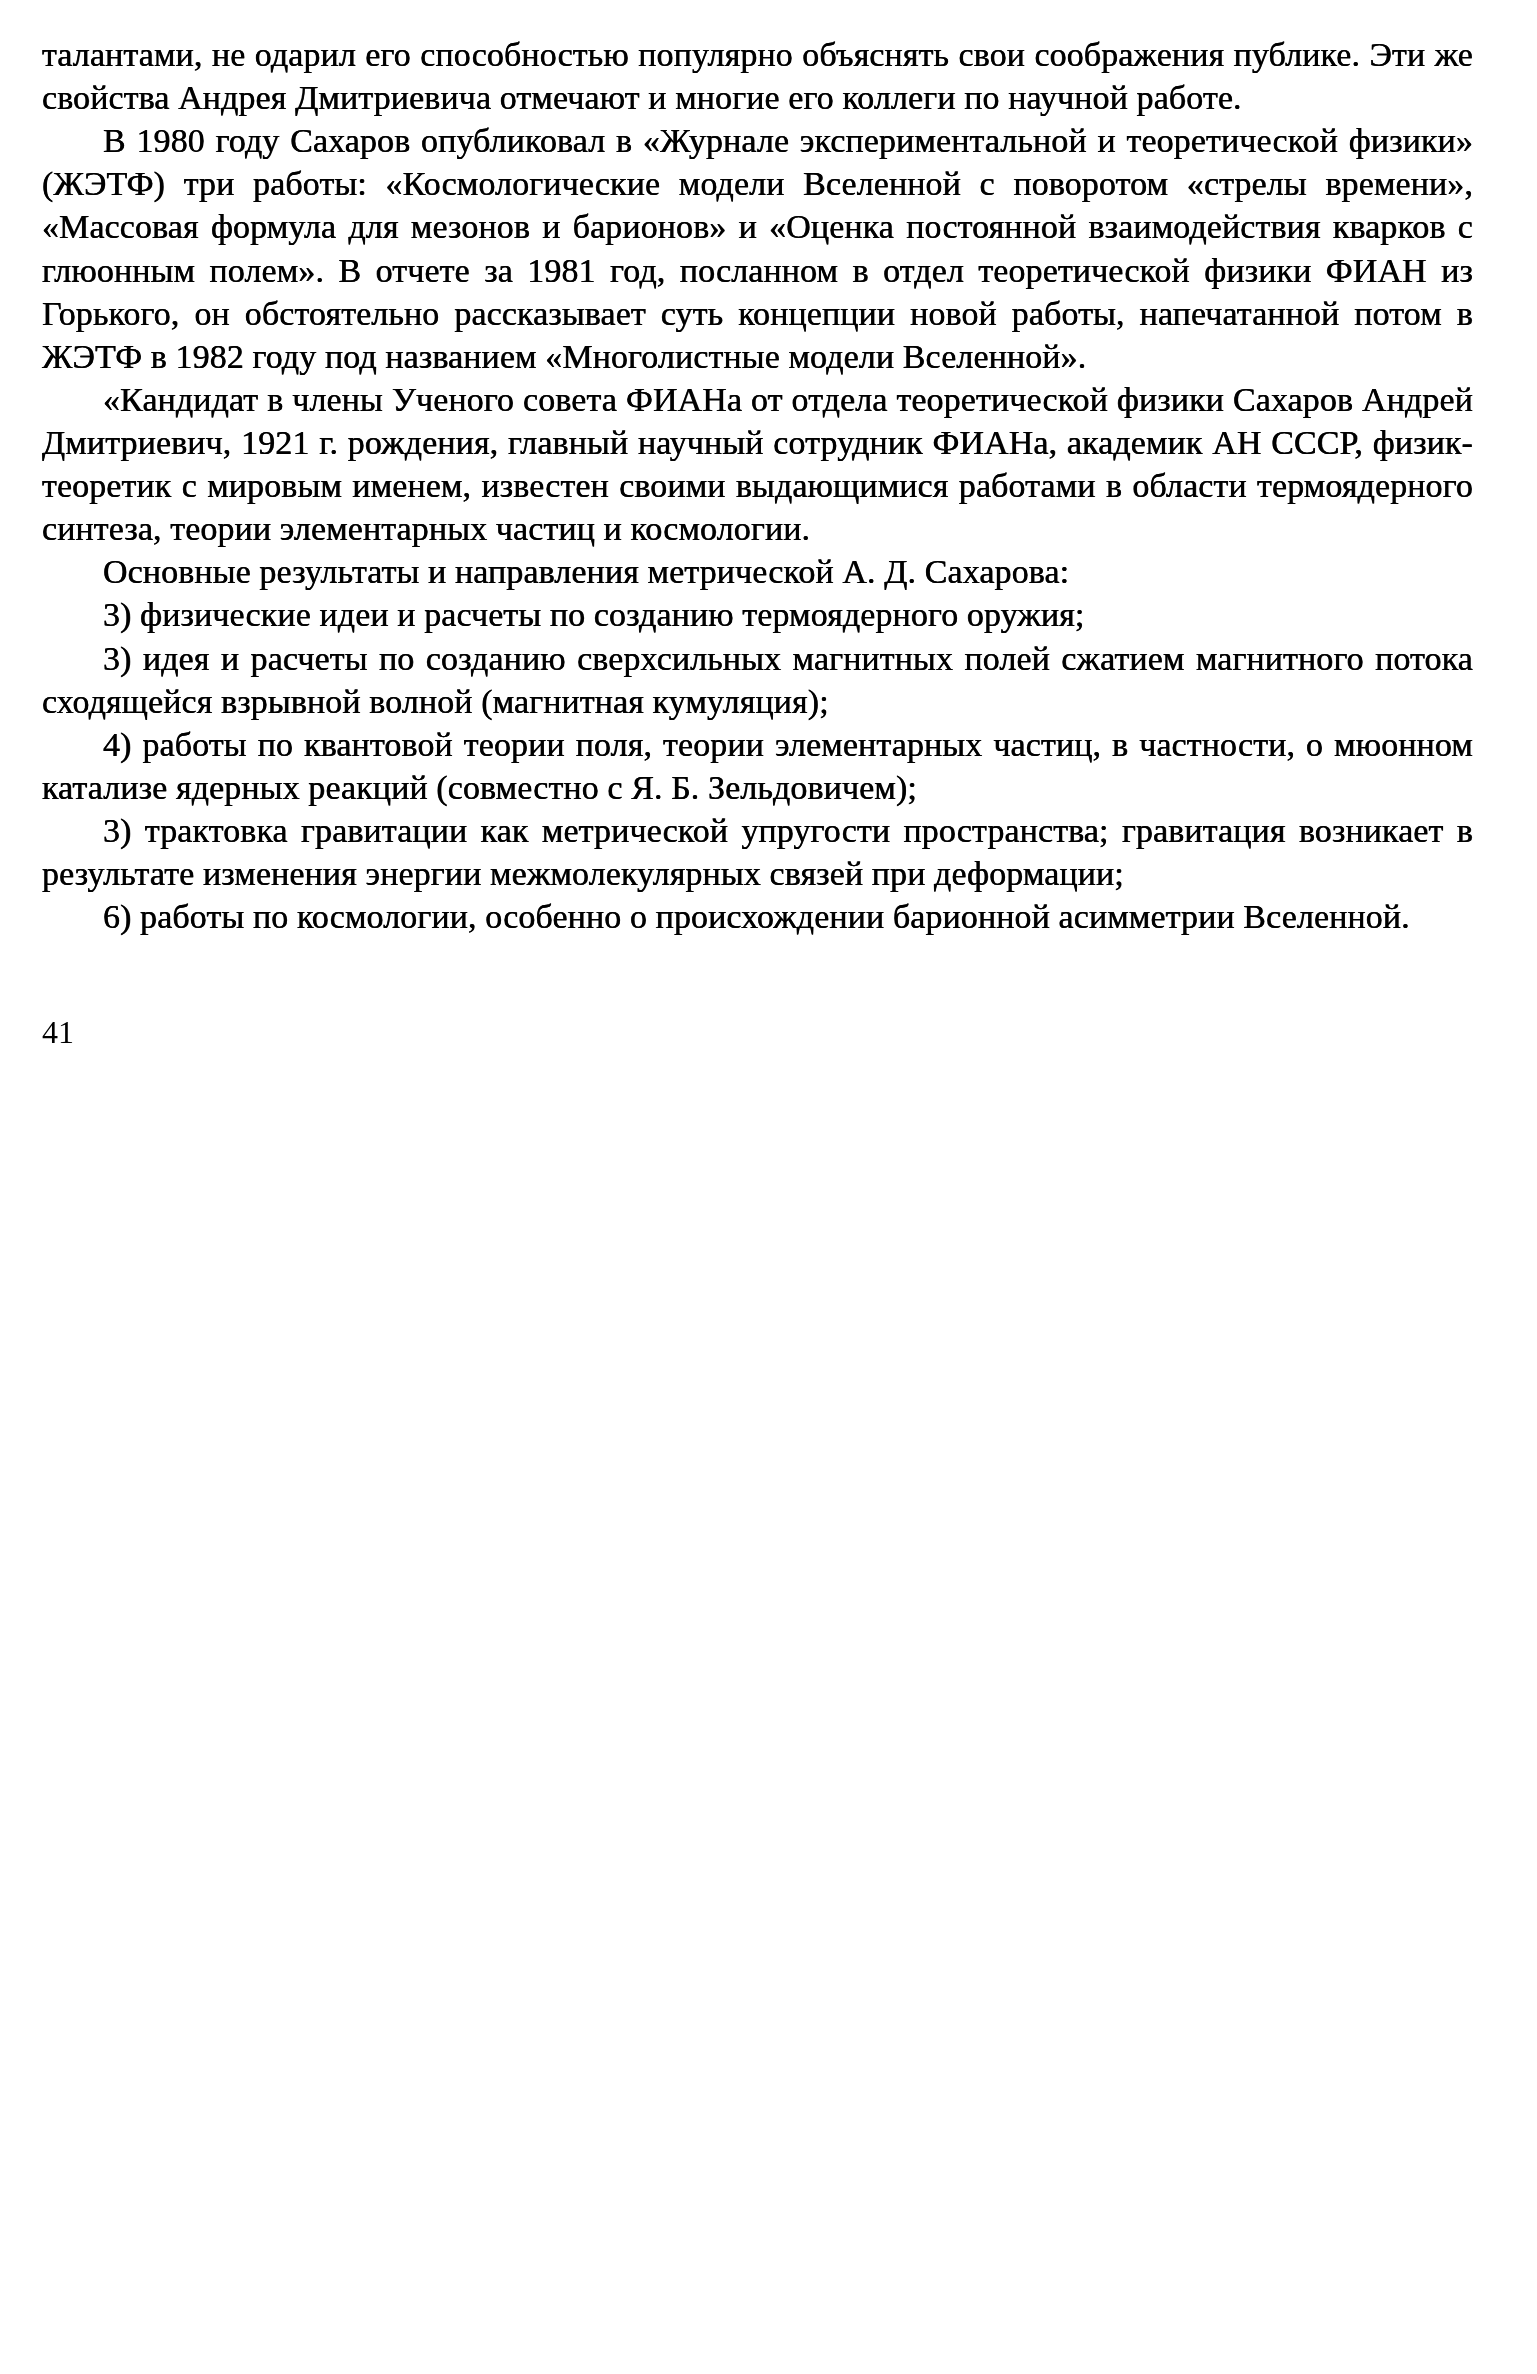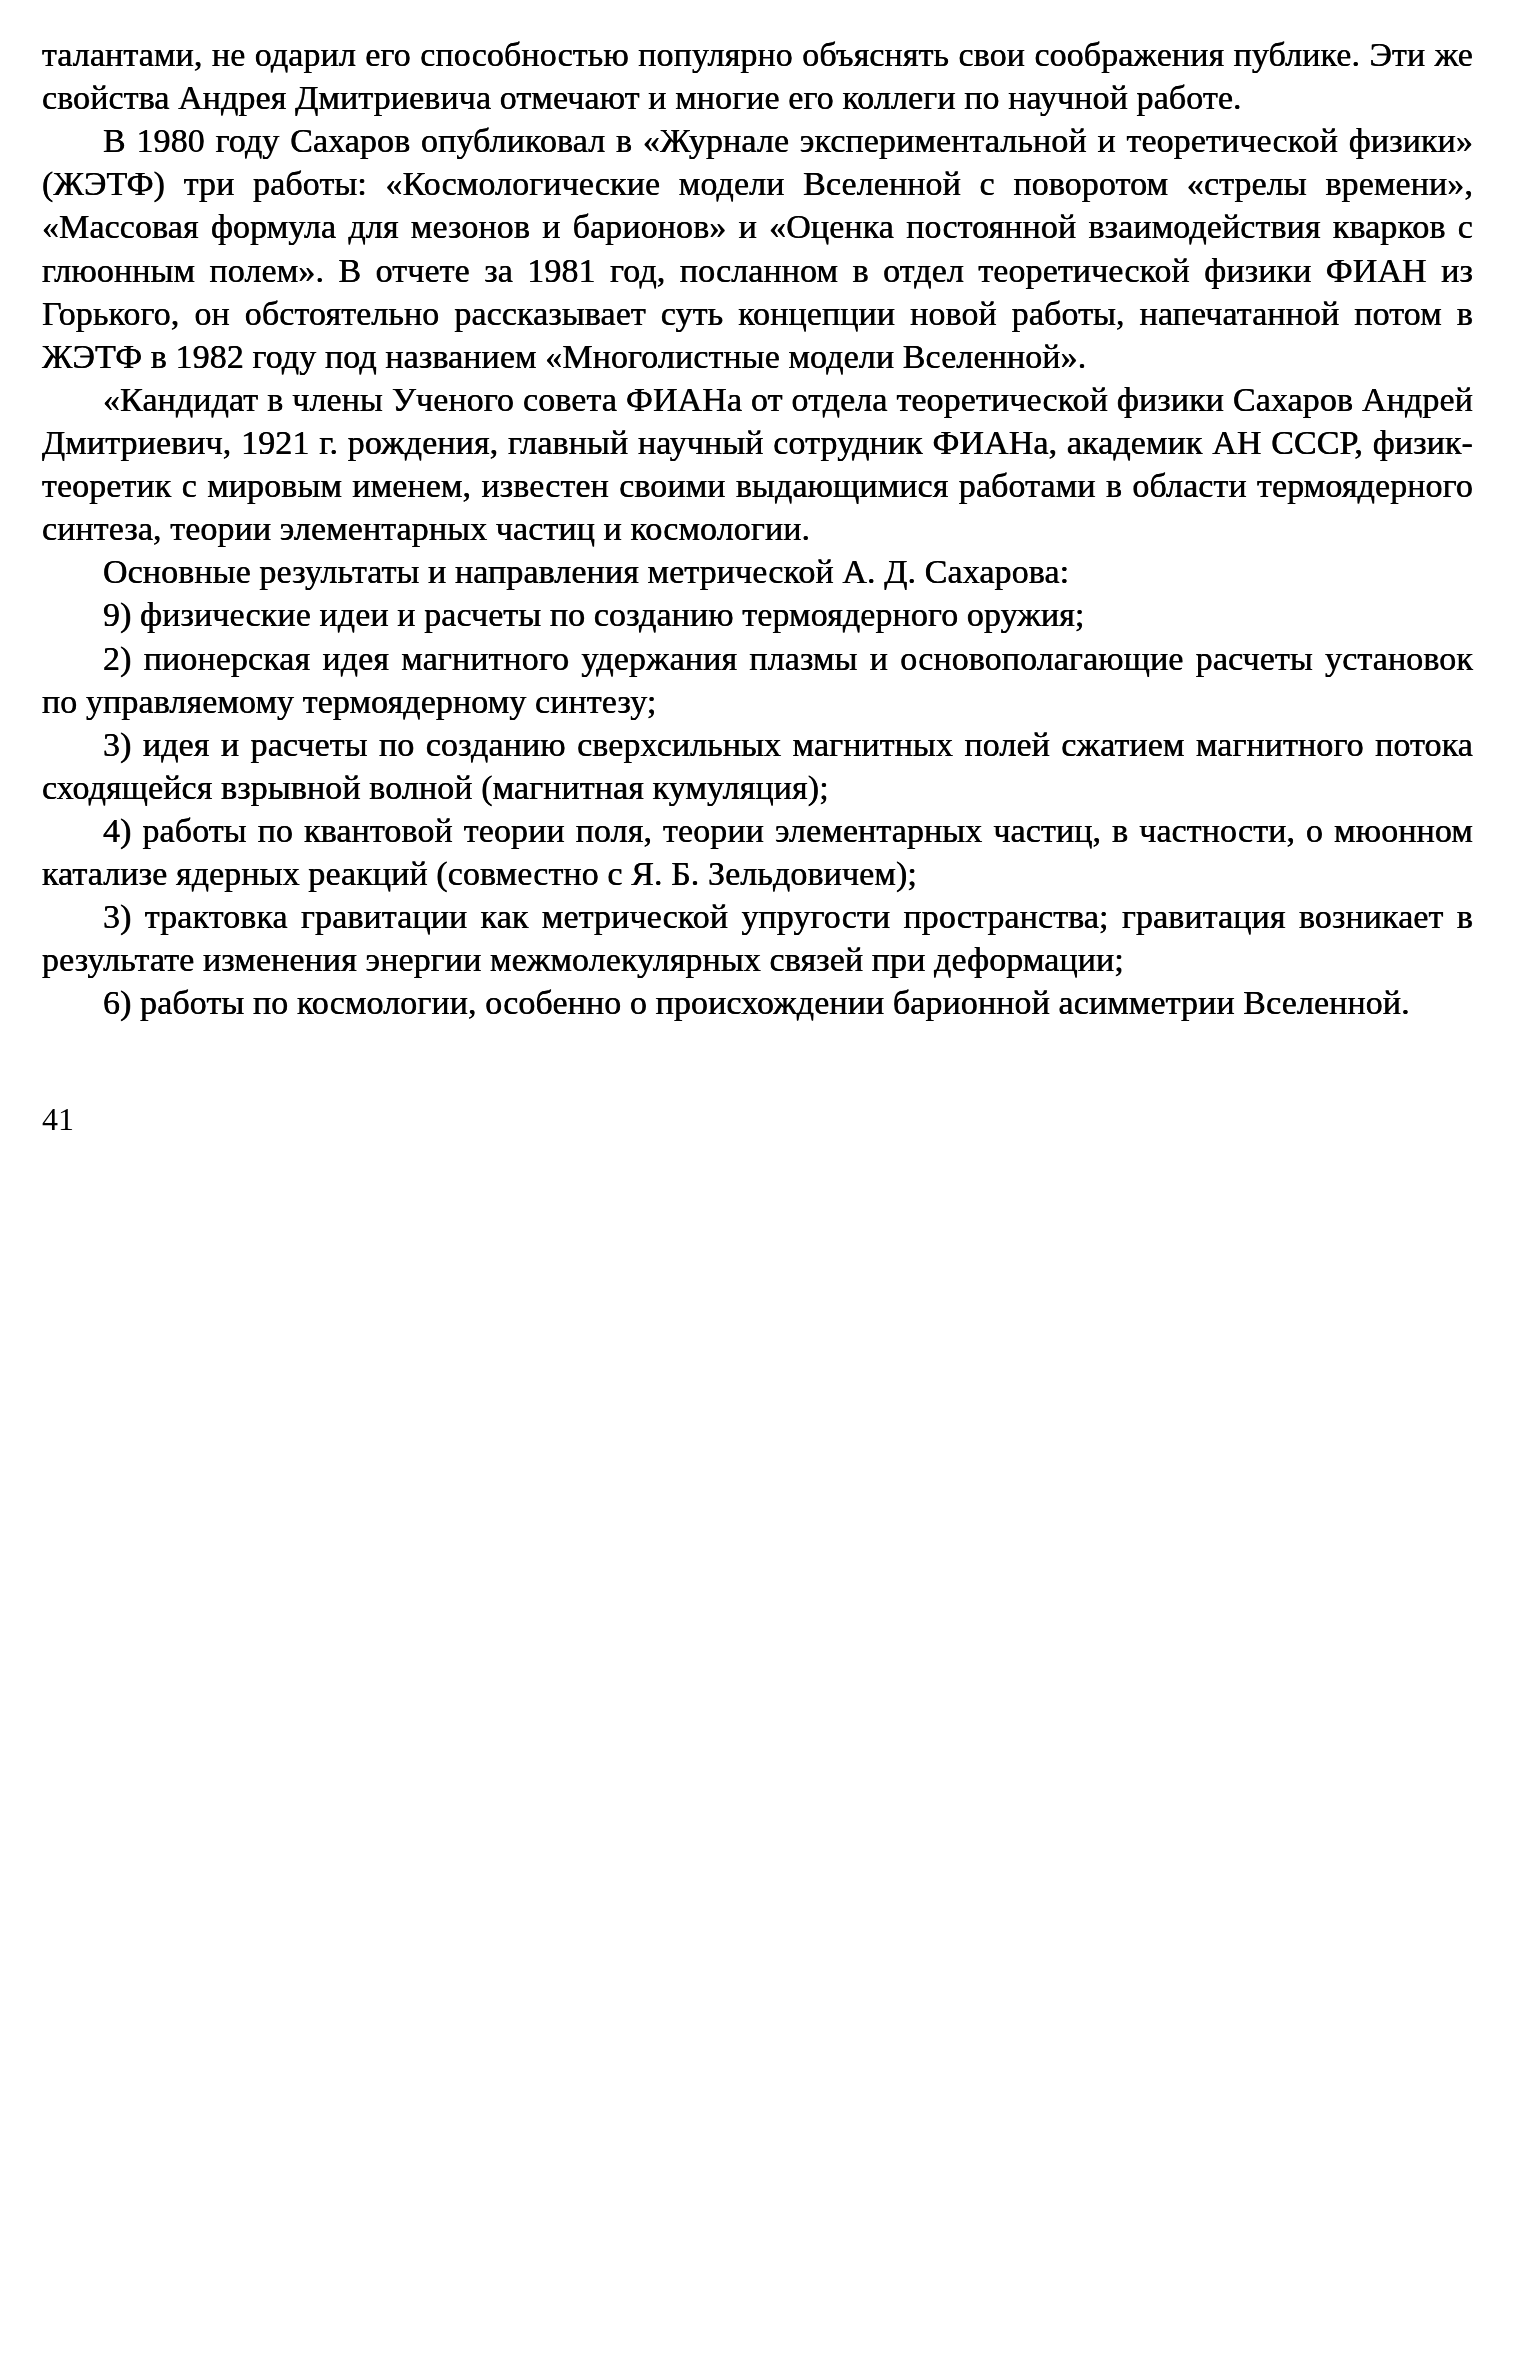--- a/index.html
+++ b/index.html
@@ -54,22 +54,21 @@
 </style>
 </head>
 <body>
 
 <div class="page">
   <div class="content">
     <p class="first">талантами, не одарил его способностью популярно объяснять свои соображения публике. Эти же свойства Андрея Дмитриевича отмечают и многие его коллеги по научной работе.</p>
     <p class="indent">В 1980 году Сахаров опубликовал в «Журнале экспериментальной и теоретической физики» (ЖЭТФ) три работы: «Космологические модели Вселенной с поворотом «стрелы времени», «Массовая формула для мезонов и барионов» и «Оценка постоянной взаимодействия кварков с глюонным полем». В отчете за 1981 год, посланном в отдел теоретической физики ФИАН из Горького, он обстоятельно рассказывает суть концепции новой работы, напечатанной потом в ЖЭТФ в 1982 году под названием «Многолистные модели Вселенной».</p>
     <p class="indent">«Кандидат в члены Ученого совета ФИАНа от отдела теоретической физики Сахаров Андрей Дмитриевич, 1921 г. рождения, главный научный сотрудник ФИАНа, академик АН СССР, физик-теоретик с мировым именем, известен своими выдающимися работами в области термоядерного синтеза, теории элементарных частиц и космологии.</p>
     <p class="indent">Основные результаты и направления метрической А. Д. Сахарова:</p>
-    <p class="indent">9) физические идеи и расчеты по созданию термоядерного оружия;</p>
-    <p class="indent">2) пионерская идея магнитного удержания плазмы и основополагающие расчеты установок по управляемому термоядерному синтезу;</p>
+    <p class="indent">3) физические идеи и расчеты по созданию термоядерного оружия;</p>
     <p class="indent">3) идея и расчеты по созданию сверхсильных магнитных полей сжатием магнитного потока сходящейся взрывной волной (магнитная кумуляция);</p>
     <p class="indent">4) работы по квантовой теории поля, теории элементарных частиц, в частности, о мюонном катализе ядерных реакций (совместно с Я. Б. Зельдовичем);</p>
     <p class="indent">3) трактовка гравитации как метрической упругости пространства; гравитация возникает в результате изменения энергии межмолекулярных связей при деформации;</p>
     <p class="indent">6) работы по космологии, особенно о происхождении барионной асимметрии Вселенной.</p>
   </div>
   <div class="page-number">41</div>
 </div>
 
 
 </body></html>

